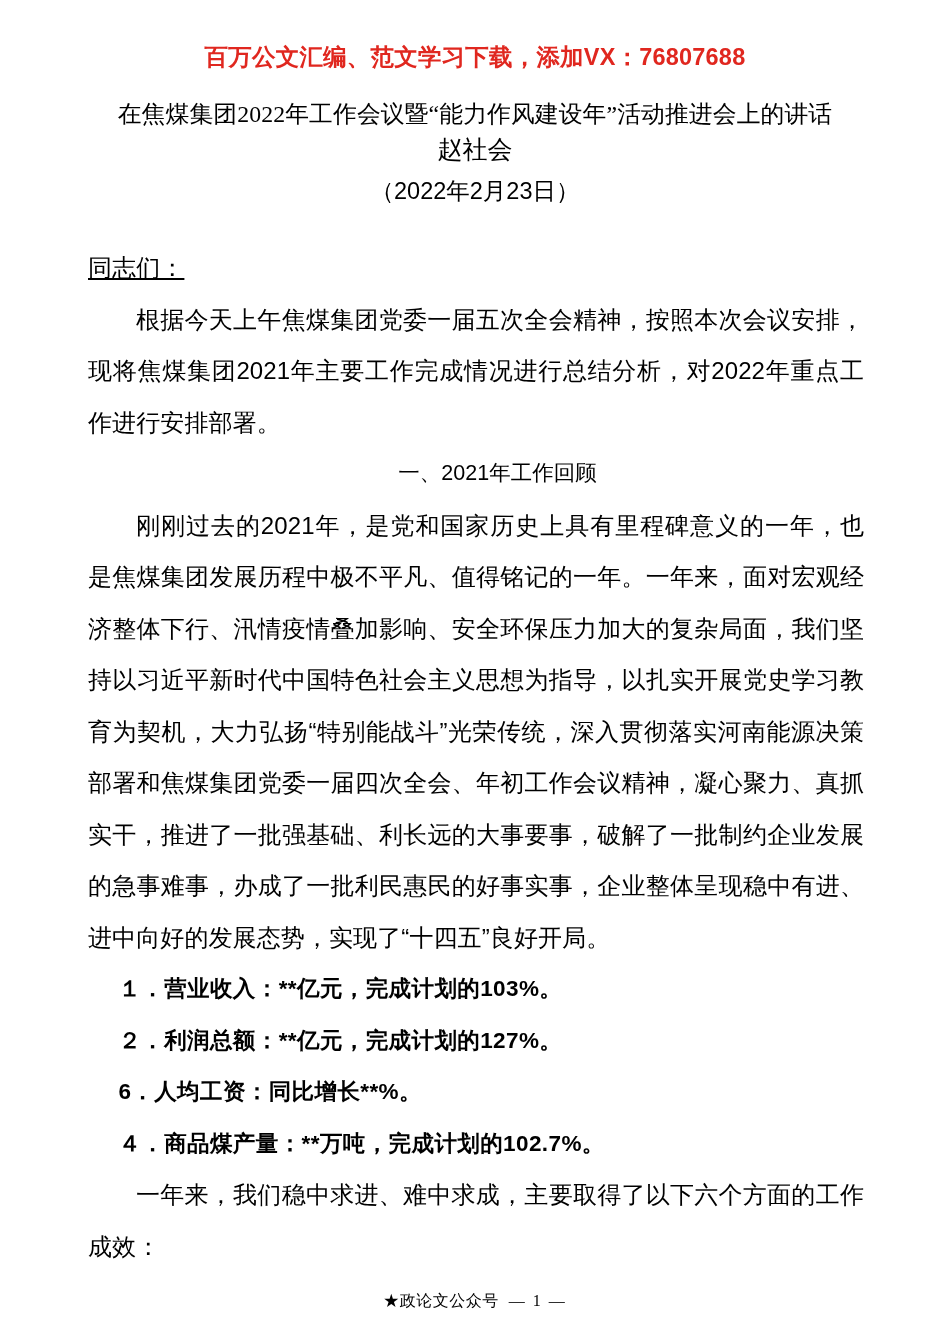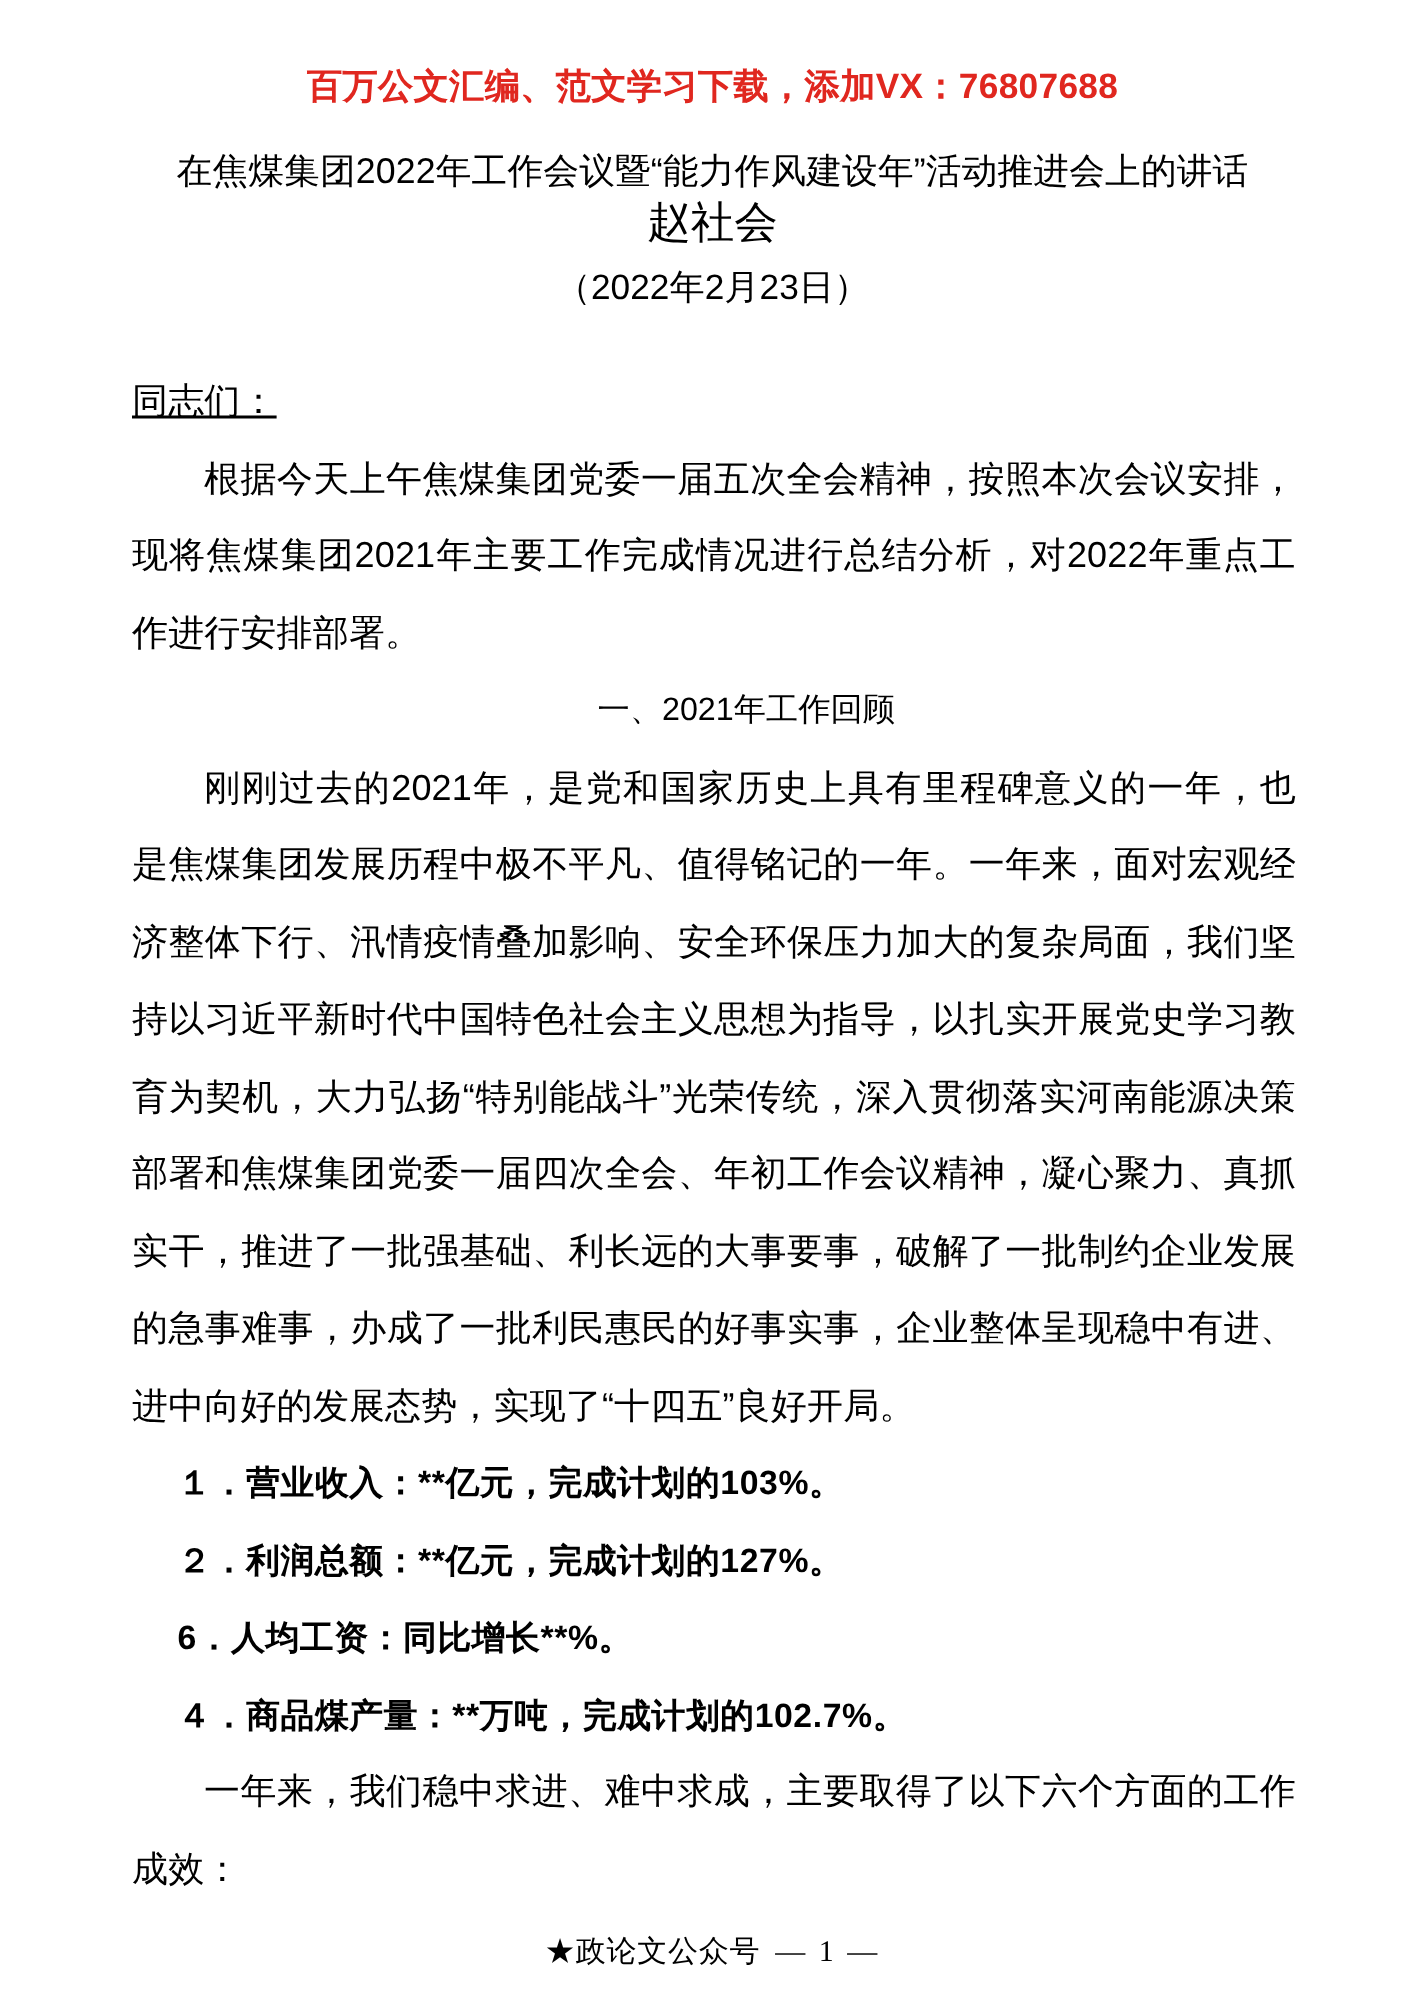--- a/index.html
+++ b/index.html
@@ -47,23 +47,24 @@
     top: 97px;
     width: 774px;
     text-align: center;
   }
   .doc-title {
     font-size: 23.8px;
     line-height: 35px;
     font-weight: 400;
     letter-spacing: 0.1px;
     white-space: nowrap;
+    font-family: Liberation Serif, serif;
   }
   .doc-author {
-    font-size: 29px;
+    font-size: 25px;
     line-height: 35px;
     font-weight: 400;
   }
   .doc-date {
     font-size: 23.5px;
     line-height: 40px;
     font-weight: 400;
     margin-top: 4px;
   }
 
@@ -106,21 +107,21 @@
   }
 
   
   .footer {
     position: absolute;
     left: 0;
     top: 1288px;
     width: 950px;
     text-align: center;
     font-family: "Liberation Serif", "DejaVu Serif", serif;
-    font-size: 20px;
+    font-size: 16px;
     line-height: 26px;
     white-space: nowrap;
   }
   .footer .mark { letter-spacing: 0.5px; }
   .footer .pgwrap { margin-left: 10px; letter-spacing: 2px; }
 </style>
 </head>
 <body>
 
 <div class="page">

